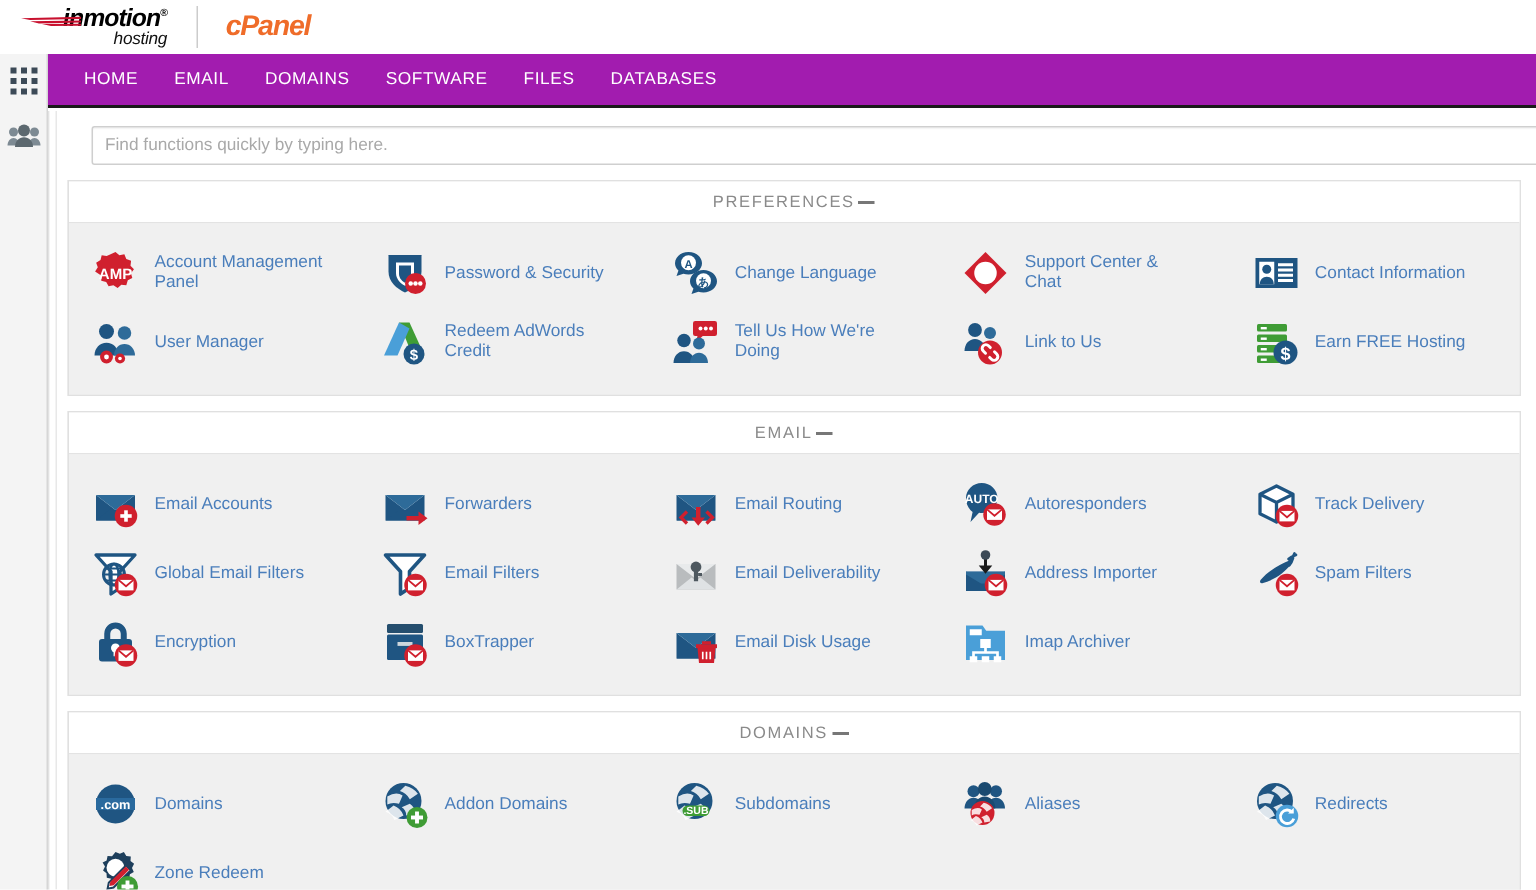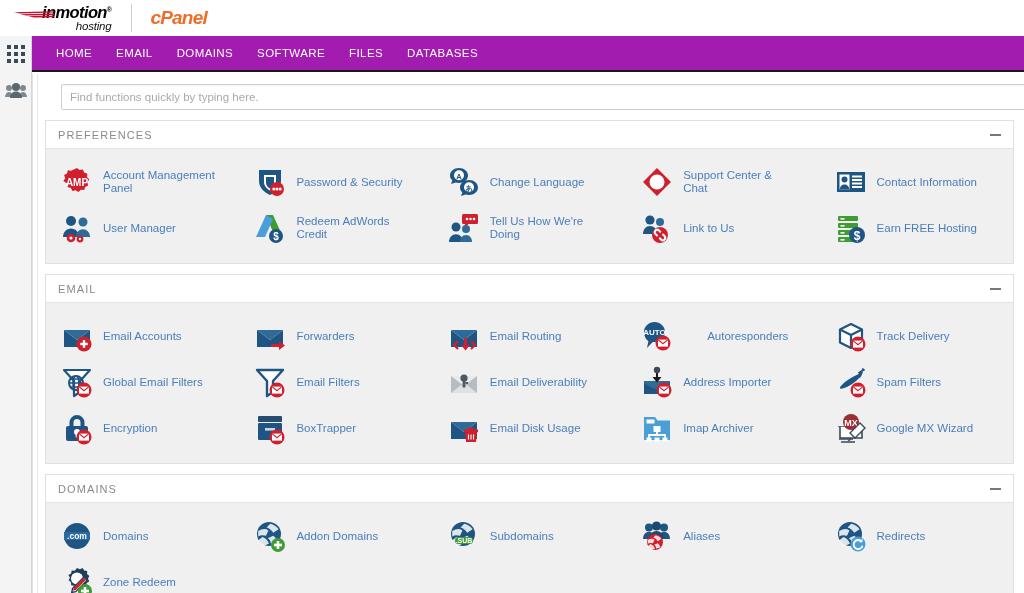--- a/index.html
+++ b/index.html
@@ -109,21 +109,21 @@
     box-shadow: inset 0 1px 1px rgba(0,0,0,.05);
     margin-left: 16px;
   }
   .searchbox::placeholder { color: #a9a9a9; }
 
   
   .panel { margin-top: 10px; border: 1px solid #e0e0e0; background: #f0f0f0; }
   .panel-head {
     background: #ffffff;
     height: 28px;
-    display: flex; align-items: center; justify-content: space-between;
+    display: flex; align-items: center; justify-content: center;
     padding: 0 10px 0 12px;
     border-bottom: 1px solid #e3e3e3;
   }
   .panel-title {
     font-size: 11px; color: #8a8a8a; letter-spacing: 1.1px;
   }
   .collapse-btn {
     width: 16px; height: 10px;
     display: flex; align-items: center; justify-content: center;
     cursor: pointer;
@@ -445,21 +445,21 @@
           <path d="M2 9h26l-13 10z" fill="#2e6b99"></path>
           <path d="M2 26l10-8 3 2 3-2 10 8z" fill="#1f5582"></path>
       <path d="M15 17v7h-3l4.5 5.5L21 24h-3v-7z" fill="#d0202e"></path>
       <path d="M22 20l4 4-4 4" fill="none" stroke="#d0202e" stroke-width="2.2"></path>
       <path d="M9 20l-4 4 4 4" fill="none" stroke="#d0202e" stroke-width="2.2"></path>
                     </g>
                   </svg>
        </span>
        <span class="lbl">Email Routing</span>
               </a>
-              <a class="cell" href="#" style="text-decoration: none; gap: 24px;">
+              <a class="cell" href="#" style="text-decoration: none;">
                 <span class="ico">
          <svg width="30" height="30" viewBox="0 0 30 30">
                     <g>
       <path d="M2 11c0-5.5 4.7-10 10.5-10S23 5.5 23 11s-4.7 10-10.5 10c-.6 0-1.2 0-1.8-.1L5 27l1.4-6.7C3.7 18.4 2 14.9 2 11z" fill="#1f5582"></path>
       <text x="12.5" y="14" font-family="Liberation Sans, sans-serif" font-size="8" font-weight="bold" fill="#ffffff" text-anchor="middle">AUTO</text>
       <circle cx="21" cy="22" r="7.5" fill="#d0202e"></circle>
                       <rect x="16" y="18.6" width="10" height="7" fill="#ffffff"></rect>
     <path d="M16 18.6L21 22.8L26 18.6" fill="none" stroke="#d0202e" stroke-width="1.2"></path>
                     </g>
                   </svg>
@@ -615,38 +615,20 @@
       <path d="M15 19v3M7 25v-3h16v3" fill="none" stroke="#ffffff" stroke-width="1.8"></path>
       <g fill="#ffffff">
                         <rect x="4.5" y="24.5" width="5" height="4"></rect>
                         <rect x="12.5" y="24.5" width="5" height="4"></rect>
                         <rect x="20.5" y="24.5" width="5" height="4"></rect>
                       </g>
                     </g>
                   </svg>
        </span>
        <span class="lbl">Imap Archiver</span>
-              </a>
-              <a class="cell" href="#" style="text-decoration: none;">
-                <span class="ico">
-         <svg width="30" height="30" viewBox="0 0 30 30">
-                    <g>
-      <path d="M4 14h22l-11 8z" fill="#ffffff" stroke="#3c4a57" stroke-width="1.6"></path>
-      <path d="M4 14v11h22V14" fill="#ffffff" stroke="#3c4a57" stroke-width="1.6"></path>
-      <circle cx="15" cy="9" r="8" fill="#9e2c33"></circle>
-      <text x="15" y="13" font-family="Liberation Sans, sans-serif" font-size="9" font-weight="bold" fill="#ffffff" text-anchor="middle">MX</text>
-      <path d="M24 10l5 5-10 10-5-5z" fill="#ffffff" stroke="#3c4a57" stroke-width="1.4"></path>
-      <path d="M14 25l-3 4 4-2z" fill="#3c4a57"></path>
-      <g stroke="#3c4a57" stroke-width="1.3">
-                        <path d="M3 26h14M5 29h14"></path>
-                      </g>
-                    </g>
-                  </svg>
-       </span>
-       <span class="lbl">Google MX Wizard</span>
               </a>
             </div>
           </div>
         </div>
         <div class="panel">
           <div class="panel-head">
             <span class="panel-title">DOMAINS</span>
             <span class="collapse-btn">
               <i></i>
             </span>

